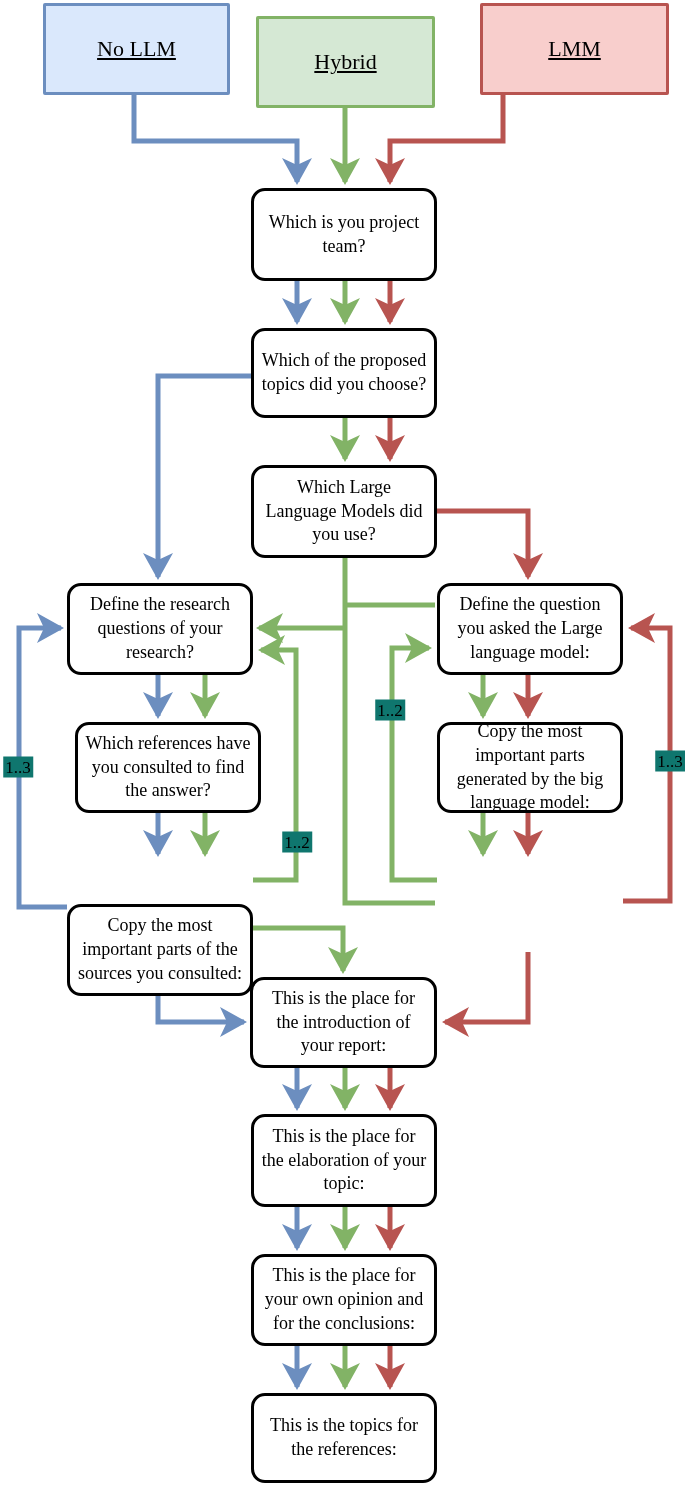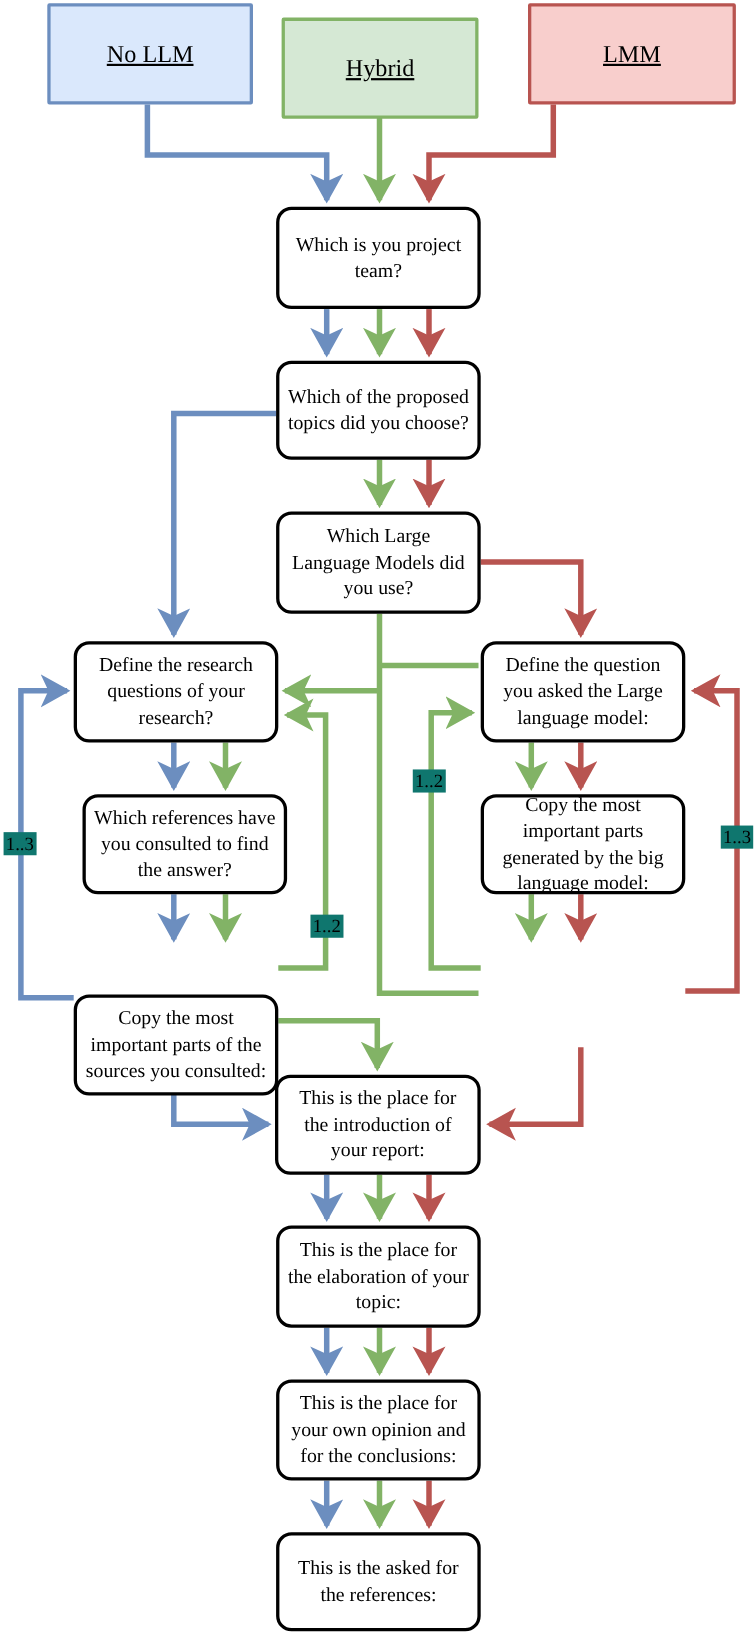--- a/index.html
+++ b/index.html
@@ -92,21 +92,21 @@
   <div class="node start blue" style="left:43px;  top:3px; width:187px; height:92px;">No LLM</div>
   <div class="node start green" style="left:256px; top:16px; width:179px; height:92px;">Hybrid</div>
   <div class="node start red" style="left:480px; top:3px; width:189px; height:92px;">LMM</div>
 
   <div class="node" style="left:251px; top:188px;  width:186px; height:93px;">Which is you project team?</div>
   <div class="node" style="left:251px; top:328px;  width:186px; height:90px;">Which of the proposed topics did you choose?</div>
   <div class="node" style="left:251px; top:465px;  width:186px; height:93px;">Which Large Language Models did you use?</div>
   <div class="node" style="left:250px; top:977px;  width:187px; height:91px;">This is the place for the introduction of your report:</div>
   <div class="node" style="left:251px; top:1114px; width:186px; height:93px;">This is the place for the elaboration of your topic:</div>
   <div class="node" style="left:251px; top:1254px; width:186px; height:92px;">This is the place for your own opinion and for the conclusions:</div>
-  <div class="node" style="left:251px; top:1393px; width:186px; height:90px;">This is the asked for the references:</div>
+  <div class="node" style="left:251px; top:1393px; width:186px; height:90px;">This is the topics for the references:</div>
 
   <div class="node" style="left:67px; top:583px; width:186px; height:92px;">Define the research questions of your research?</div>
   <div class="node" style="left:75px; top:722px; width:186px; height:91px;">Which references have you consulted to find the answer?</div>
   <div class="node" style="left:67px; top:860px; width:186px; height:92px;margin-top:44px;">Copy the most important parts of the sources you consulted:</div>
 
   <div class="node" style="left:437px; top:583px; width:186px; height:92px;">Define the question you asked the Large language model:</div>
   <div class="node" style="left:437px; top:722px; width:186px; height:91px;">Copy the most important parts generated by the big language model:</div>
 
   <div class="edge-label" style="left:18px;  top:767px;">1..3</div>
   <div class="edge-label" style="left:297px; top:842px;">1..2</div>

